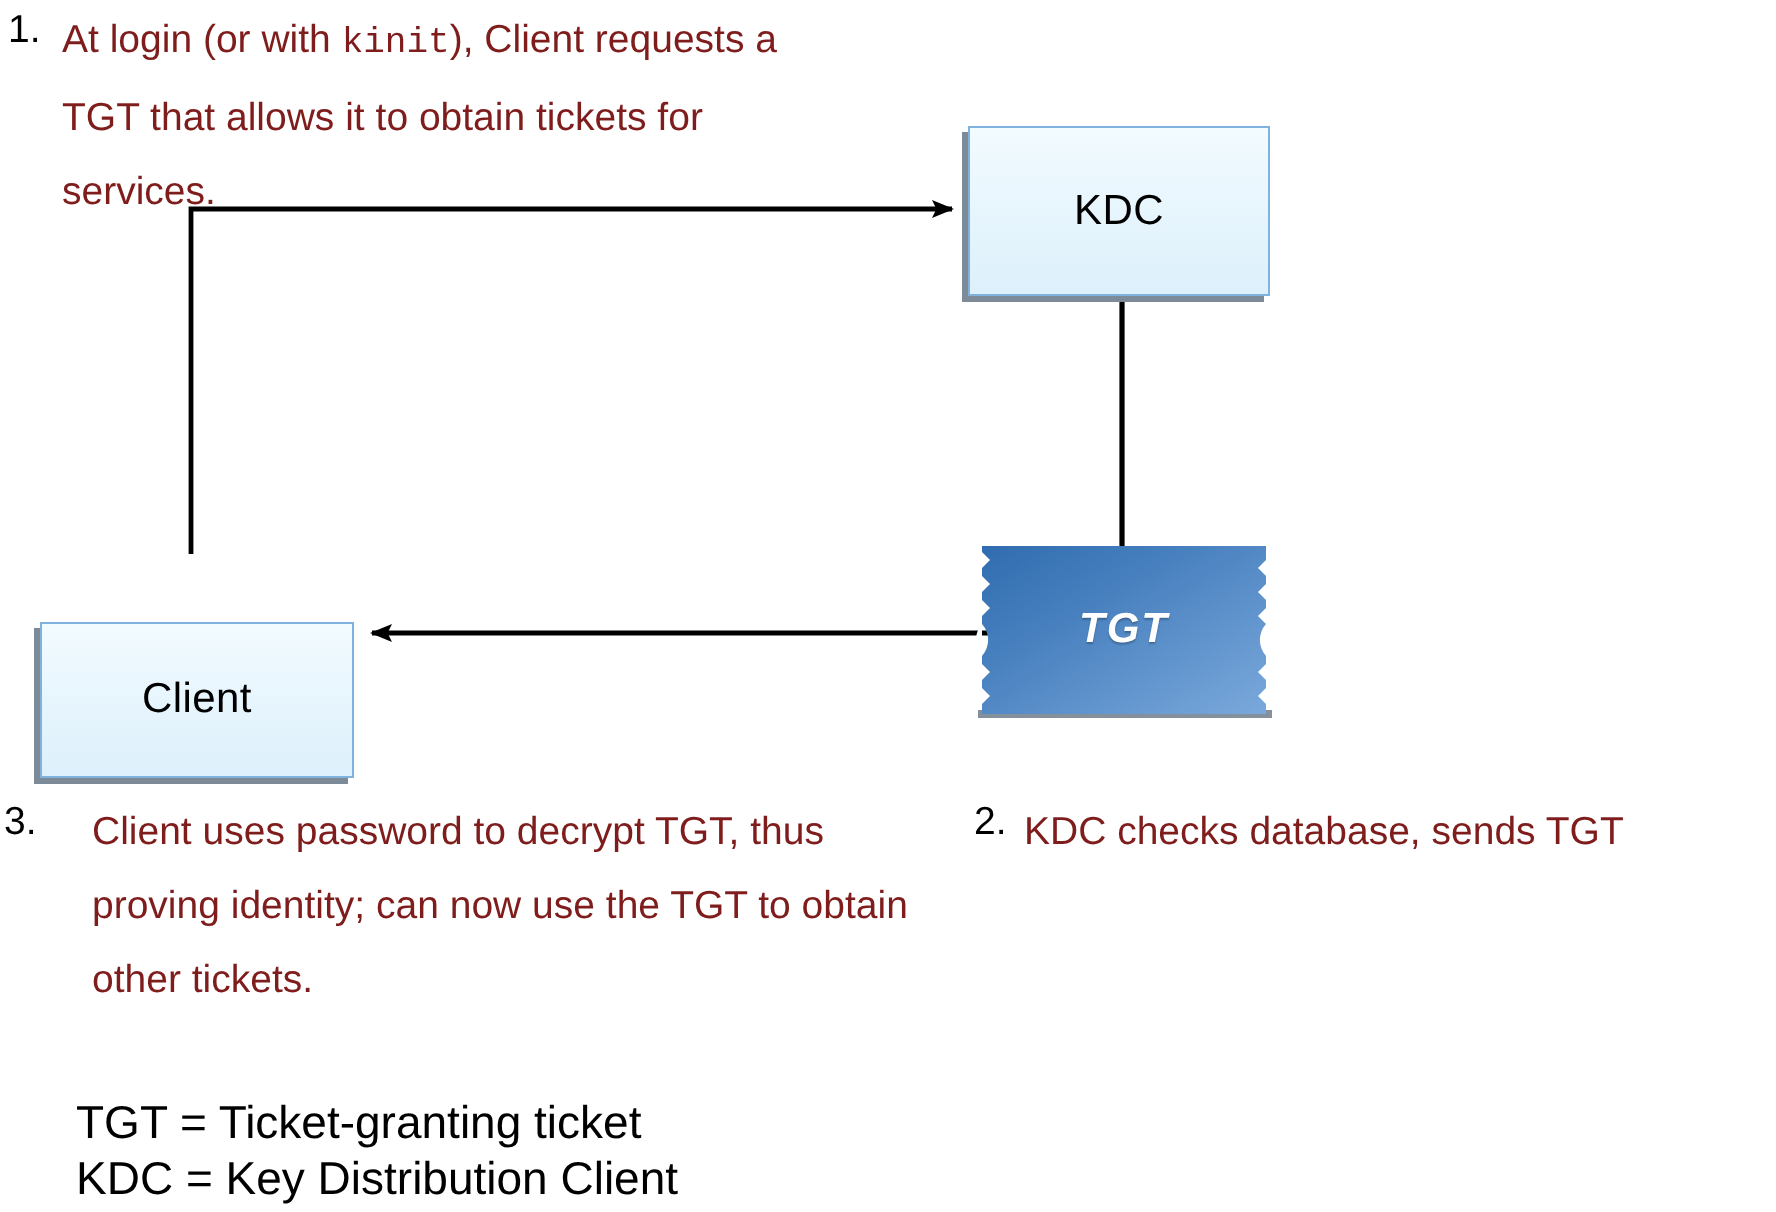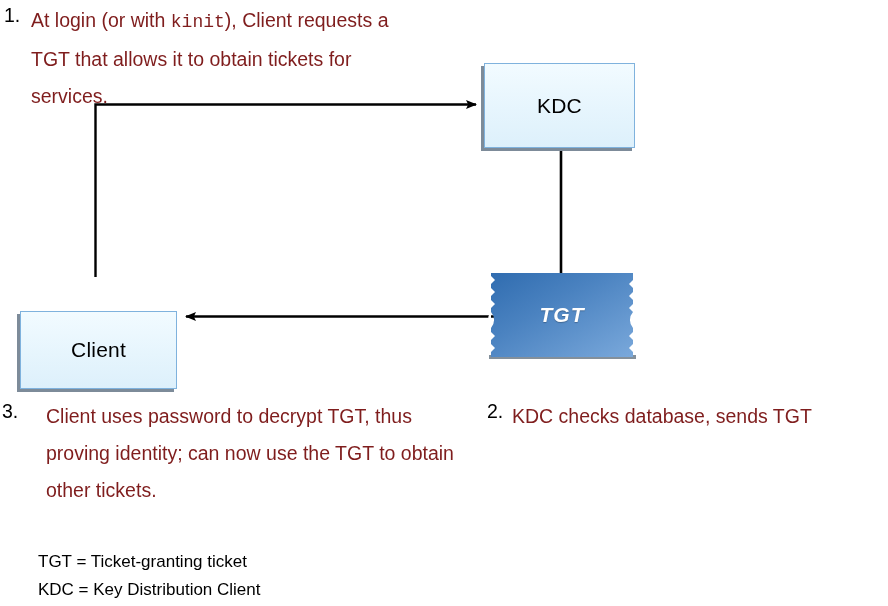--- a/index.html
+++ b/index.html
@@ -42,21 +42,21 @@
   #step3-num { left: 2px;  top: 398px; }
   #step3-body { left: 26px; top: 398px; width: 420px; margin-left: 20px; }
 
   #step2-num { left: 487px; top: 398px; }
   #step2-body { left: 512px; top: 398px; width: 380px; white-space: nowrap; }
 
   #legend {
     position: absolute;
     left: 38px;
     top: 548px;
-    font-size: 17px;
+    font-size: 23px;
     line-height: 27.5px;
   }
   .legend-line { display: block; white-space: nowrap; }
 
   
   .node-box {
     position: absolute;
     box-sizing: border-box;
     background: linear-gradient(180deg, #f2fbff 0%, #e6f5fd 55%, #ddf0fb 100%);
     border: 1.5px solid #7fb2dd;

